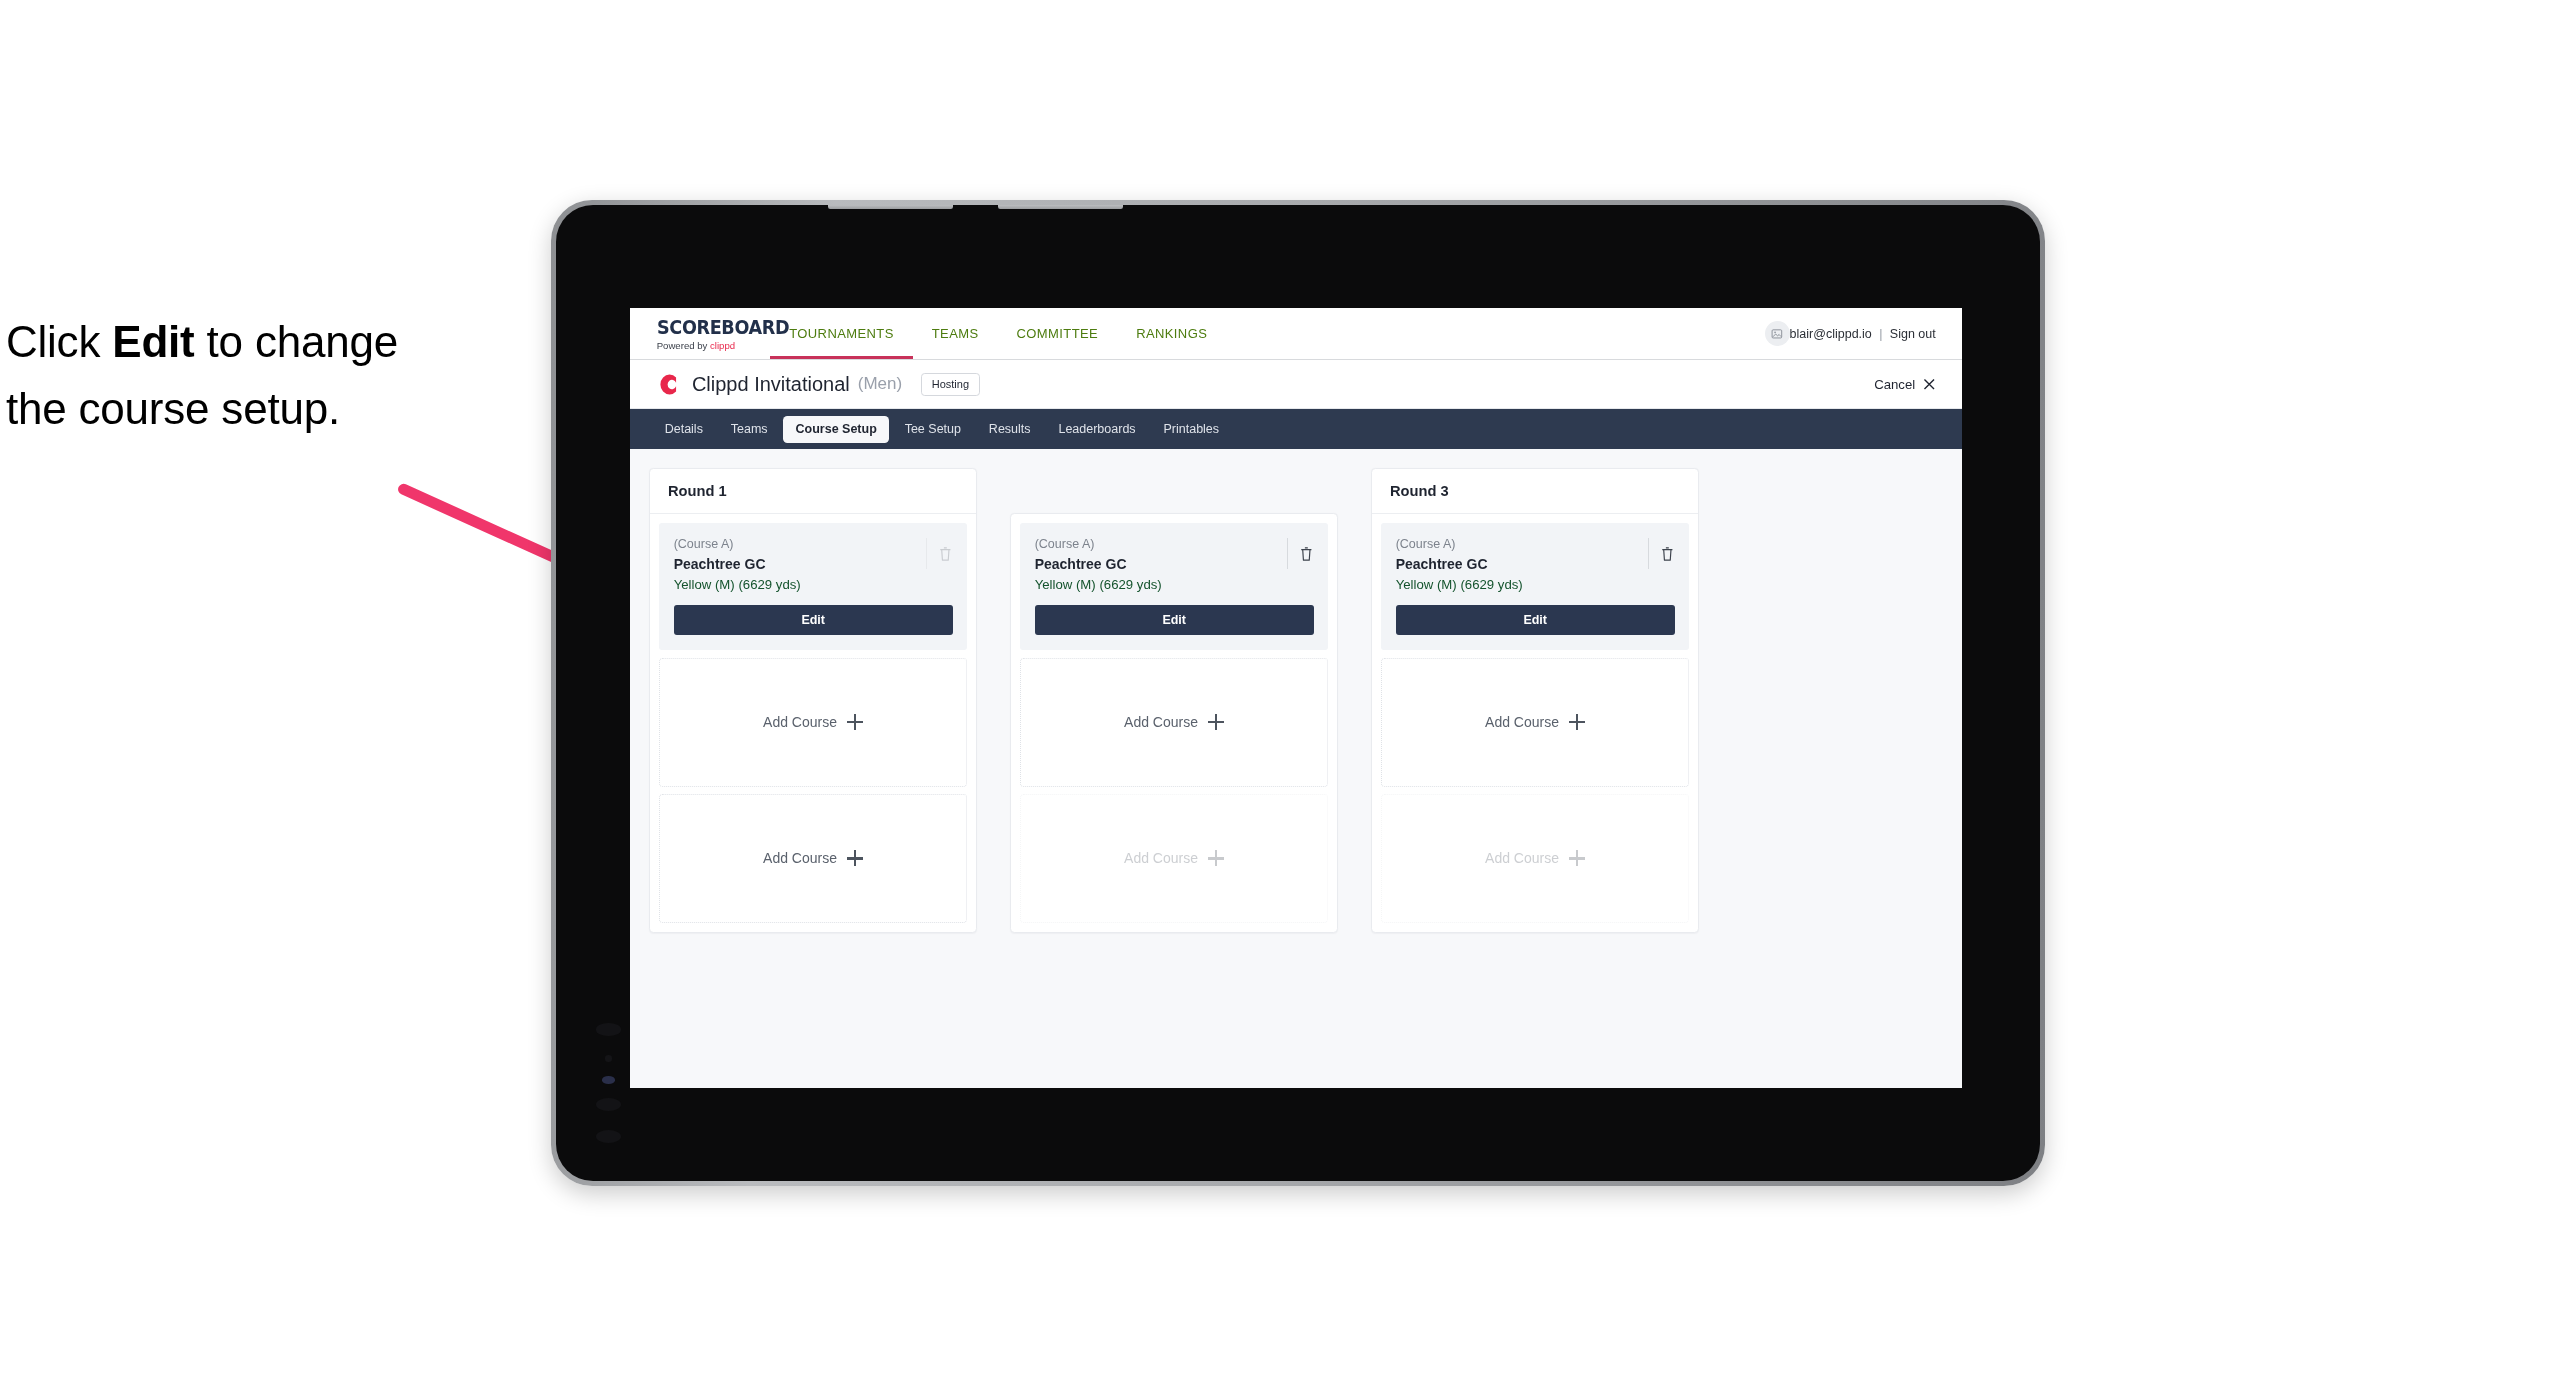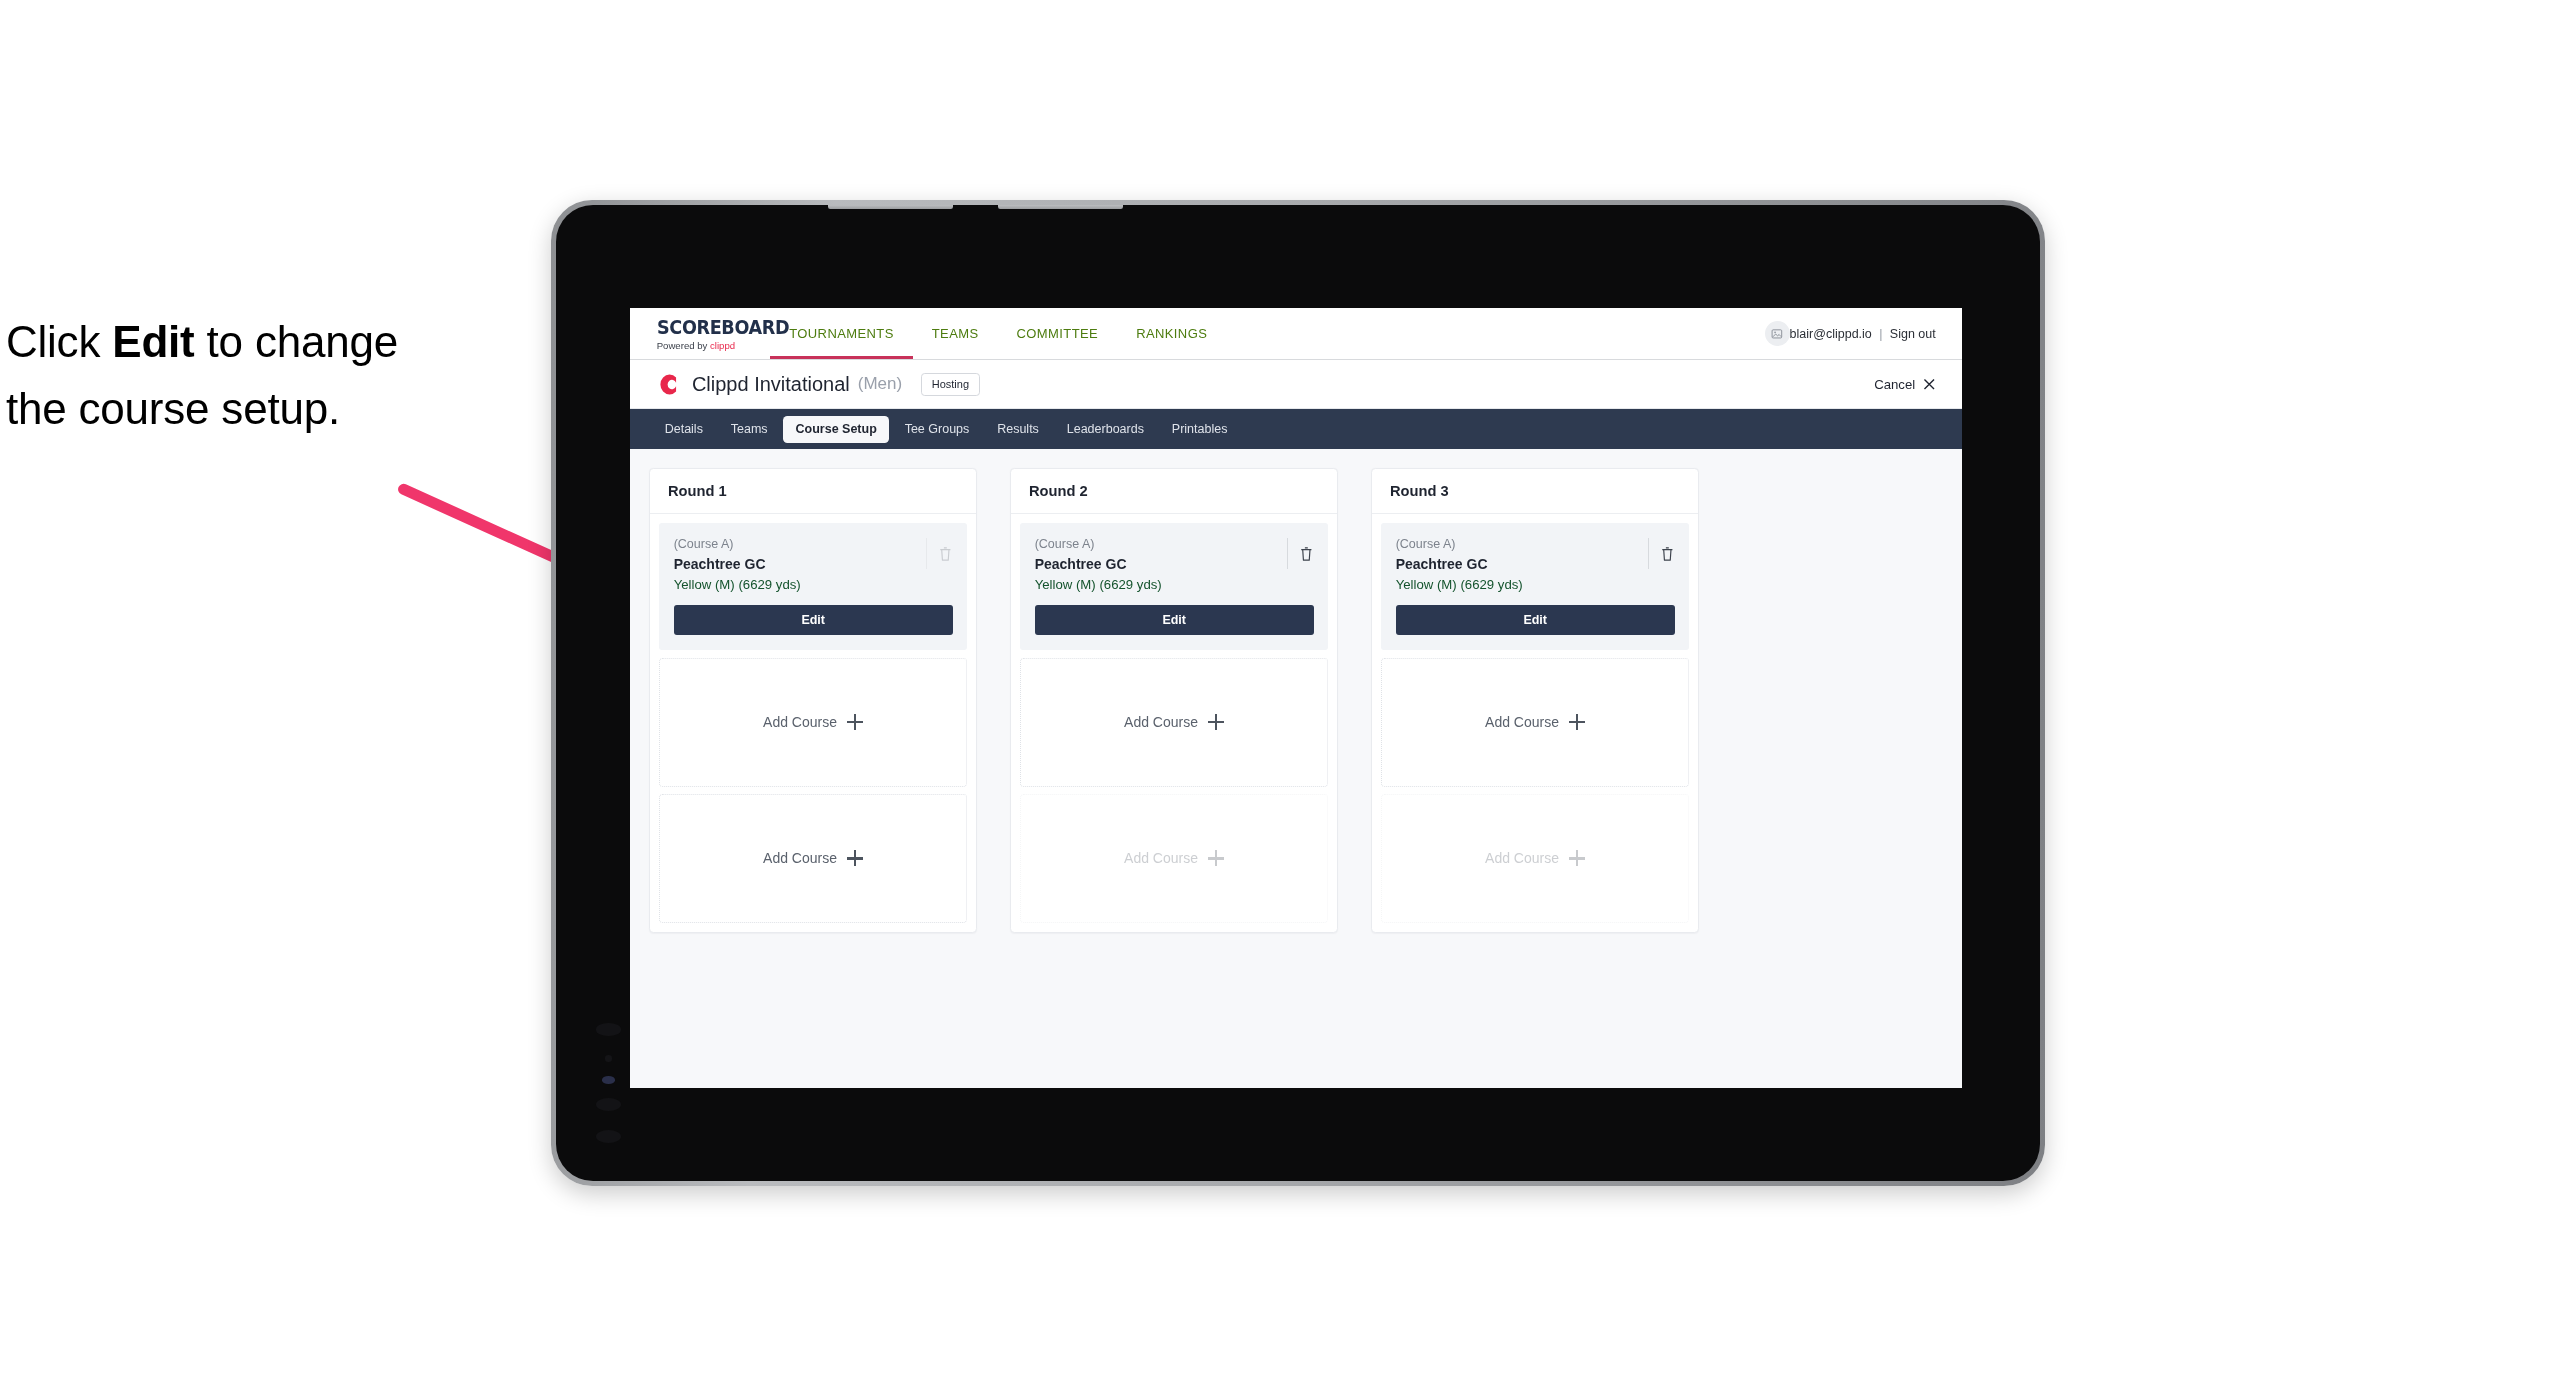--- a/index.html
+++ b/index.html
@@ -268,21 +268,21 @@
             <svg width="12.5" height="12.5" viewBox="0 0 17 17">
               <path d="M2 2 L15 15 M15 2 L2 15" stroke="#1f2430" stroke-width="1.9" fill="none"></path>
             </svg>
           </div>
         </div>
 
         <div class="tabbar">
           <div class="tab"><span>Details</span></div>
           <div class="tab"><span>Teams</span></div>
           <div class="tab active"><span>Course Setup</span></div>
-          <div class="tab"><span>Tee Groups</span></div>
+          <div class="tab"><span>Tee Setup</span></div>
           <div class="tab"><span>Results</span></div>
           <div class="tab"><span>Leaderboards</span></div>
           <div class="tab"><span>Printables</span></div>
         </div>
 
         <div class="content">
 
           <div class="round-col">
             <div class="round-head">Round 1</div>
             <div class="round-body">
@@ -309,21 +309,20 @@
                 <span class="plus"></span>
               </div>
               <div class="add-card">
                 <span class="add-label">Add Course</span>
                 <span class="plus"></span>
               </div>
             </div>
           </div>
 
           <div class="round-col">
-            <div class="round-head">Round 2</div>
             <div class="round-body">
               <div class="course-card">
                 <div class="course-row">
                   <div class="course-info">
                     <div class="course-tag">(Course A)</div>
                     <div class="course-name">Peachtree GC</div>
                     <div class="course-tee">Yellow (M) (6629 yds)</div>
                   </div>
                   <div class="course-actions">
                     <div class="vdiv"></div>

